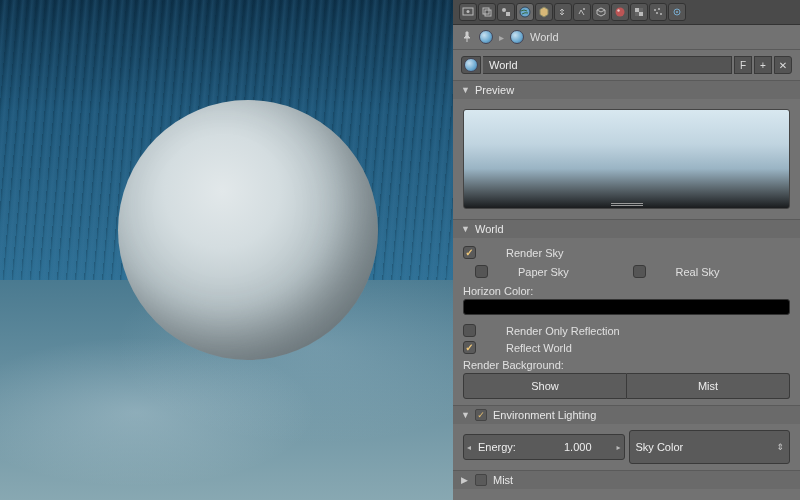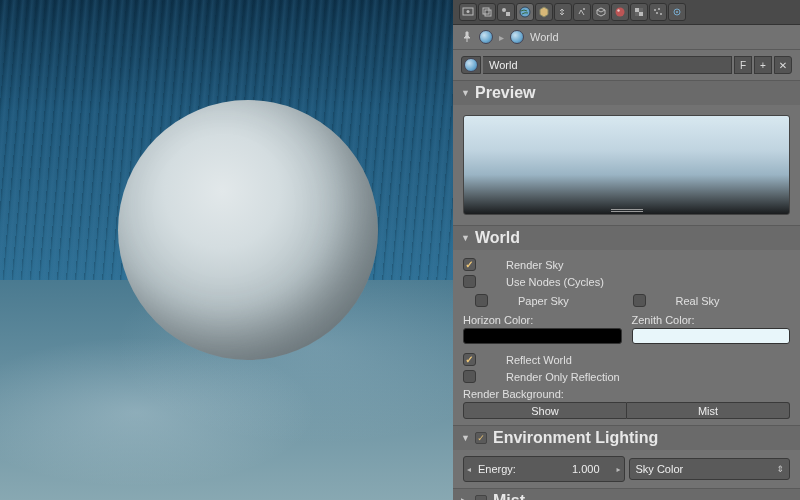--- a/index.html
+++ b/index.html
@@ -35,21 +35,21 @@
   .db-icon-btn { width:20px; height:18px; background:#545454; border:1px solid #3a3a3a; border-radius:3px 0 0 3px; display:flex; align-items:center; justify-content:center; cursor:pointer; }
   .db-name { flex:1; height:18px; background:#545454; border:1px solid #3a3a3a; border-left:none; padding:0 6px; display:flex; align-items:center; color:#eee; }
   .db-btn { width:18px; height:18px; background:#545454; border:1px solid #3a3a3a; display:flex; align-items:center; justify-content:center; cursor:pointer; font-size:10px; }
   .db-btn.f { border-radius:0; }
   .db-btn.plus { border-radius:0; }
   .db-btn.x { border-radius:0 3px 3px 0; }
   
   .section { border-top:1px solid #5a5a5a; }
   .sec-head { background:#6a6a6a; padding:3px 8px; display:flex; align-items:center; gap:4px; cursor:pointer; }
   .disclose { font-size:9px; color:#ccc; width:10px; }
-  .sec-title { color:#e8e8e8; font-size:16px;font-weight:bold; }
+  .sec-title { color:#e8e8e8; font-size:11px; }
   .sec-check { width:12px; height:12px; border:1px solid #444; background:#5a5a5a; border-radius:2px; display:inline-flex; align-items:center; justify-content:center; margin-right:2px; }
   .sec-check.on::after { content:"✓"; color:#e8c070; font-size:9px; }
   
   .sec-body { padding:6px 10px; background:#727272; }
   
   .preview-box { margin:4px 0; height:100px; border:1px solid #444; border-radius:3px;
     background: linear-gradient(180deg, #d8e8f0 0%, #c0d4e0 35%, #9ab4c4 60%, #556066 82%, #1a1c1e 100%); position:relative; }
   .preview-handle { position:absolute; bottom:2px; left:50%; transform:translateX(-50%); width:32px; height:3px; }
   .preview-handle::before,.preview-handle::after { content:""; position:absolute; width:100%; height:1px; background:#999; }
   .preview-handle::after { top:2px; }
@@ -65,31 +65,31 @@
   
   .color-row { display:flex; gap:10px; padding:3px 0;justify-content:flex-end; }
   .color-col { flex:1; }
   .color-label { color:#e0e0e0; margin-bottom:2px; }
   .swatch { height:16px; border:1px solid #333; border-radius:3px; cursor:pointer; }
   .swatch.black { background:#000; }
   .swatch.light { background:#e8f6fa; }
   
   .btn-label { color:#e0e0e0; padding:3px 0 2px 0; }
   .btn-row { display:flex; gap:0; }
-  .wide-btn { flex:1; height:17px; background:#5c5c5c; border:1px solid #3a3a3a; display:flex; align-items:center; justify-content:center; color:#eee; cursor:pointer; }
+  .wide-btn { flex:1; height:26px; background:#5c5c5c; border:1px solid #3a3a3a; display:flex; align-items:center; justify-content:center; color:#eee; cursor:pointer; }
   .wide-btn:first-child { border-radius:3px 0 0 3px; }
   .wide-btn:last-child { border-radius:0 3px 3px 0; border-left:none; }
   
   .energy-row { display:flex; gap:4px; align-items:center; }
   .num-field { flex:1; height:17px; background:#5a5a5a; border:1px solid #3a3a3a; border-radius:3px; display:flex; align-items:center; padding:12px 6px; color:#eee; position:relative; cursor:ew-resize; }
   .num-field::before { content:"◂"; position:absolute; left:3px; font-size:8px; color:#bbb; }
   .num-field::after { content:"▸"; position:absolute; right:3px; font-size:8px; color:#bbb; }
   .num-lbl { margin-left:8px; }
-  .num-val { margin-left:auto; margin-right:18px; }
-  .dropdown { flex:1; height:22px; background:#5a5a5a; border:1px solid #3a3a3a; border-radius:3px; display:flex; align-items:center; padding:0 6px; color:#eee; cursor:pointer; position:relative; }
+  .num-val { margin-left:auto; margin-right:26px; }
+  .dropdown { flex:1; height:34px; background:#5a5a5a; border:1px solid #3a3a3a; border-radius:3px; display:flex; align-items:center; padding:0 6px; color:#eee; cursor:pointer; position:relative; }
   .dropdown::after { content:"⇕"; position:absolute; right:5px; font-size:9px; color:#ccc; }
   
   .gap { height:4px; }
 </style>
 </head>
 <body>
 
 <div class="viewport">
   <div class="water-top"></div>
   <div class="water-bot"></div>
@@ -209,52 +209,44 @@
   <div class="section">
     <div class="sec-head">
       <span class="disclose">▼</span>
       <span class="sec-title">World</span>
     </div>
     <div class="sec-body">
       <div class="chk-row">
         <span class="chk on"></span>
         <span class="chk-label">Render Sky</span>
       </div>
-      <div class="chk-row">
-        <span class="chk"></span>
-        <span class="chk-label">Use Nodes (Cycles)</span>
-      </div>
       <div class="three-col">
         <div class="chk-row">
           <span class="chk"></span>
           <span class="chk-label">Paper Sky</span>
         </div>
         <div class="chk-row">
           <span class="chk"></span>
           <span class="chk-label">Real Sky</span>
         </div>
       </div>
       <div class="color-row">
         <div class="color-col">
           <div class="color-label">Horizon Color:</div>
           <div class="swatch black"></div>
         </div>
-        <div class="color-col">
-          <div class="color-label">Zenith Color:</div>
-          <div class="swatch light"></div>
-        </div>
       </div>
       <div class="gap"></div>
+      <div class="chk-row">
+        <span class="chk"></span>
+        <span class="chk-label">Render Only Reflection</span>
+      </div>
       <div class="chk-row">
         <span class="chk on"></span>
         <span class="chk-label">Reflect World</span>
-      </div>
-      <div class="chk-row">
-        <span class="chk"></span>
-        <span class="chk-label">Render Only Reflection</span>
       </div>
       <div class="btn-label">Render Background:</div>
       <div class="btn-row">
         <div class="wide-btn">Show</div>
         <div class="wide-btn">Mist</div>
       </div>
     </div>
   </div>
 
   <div class="section">

